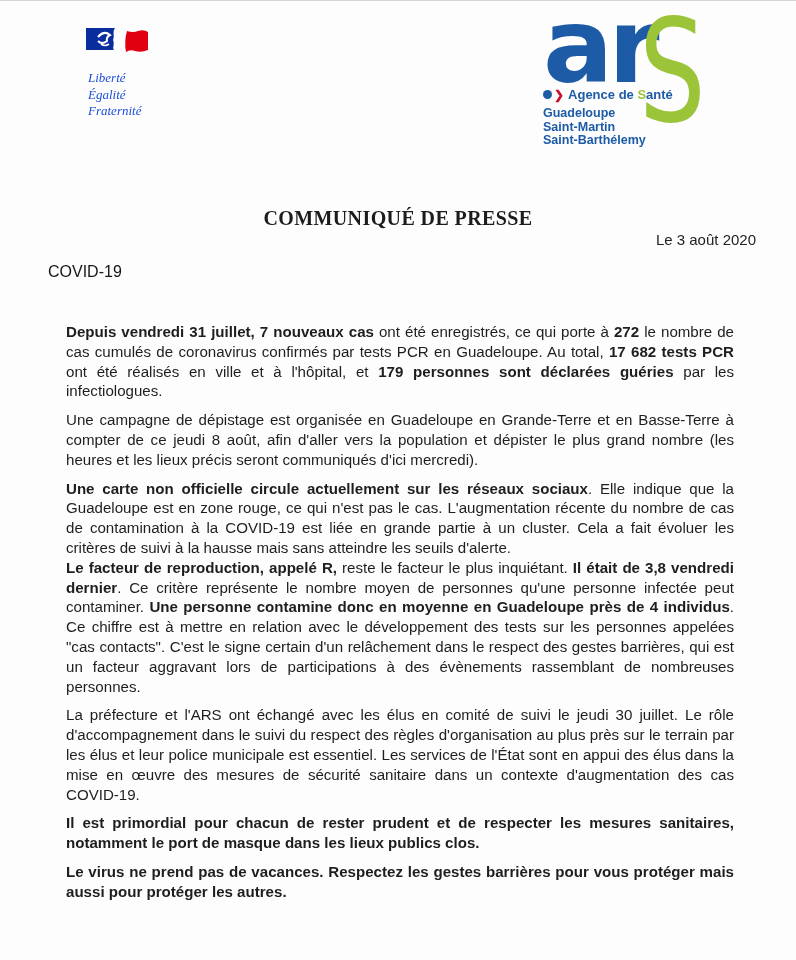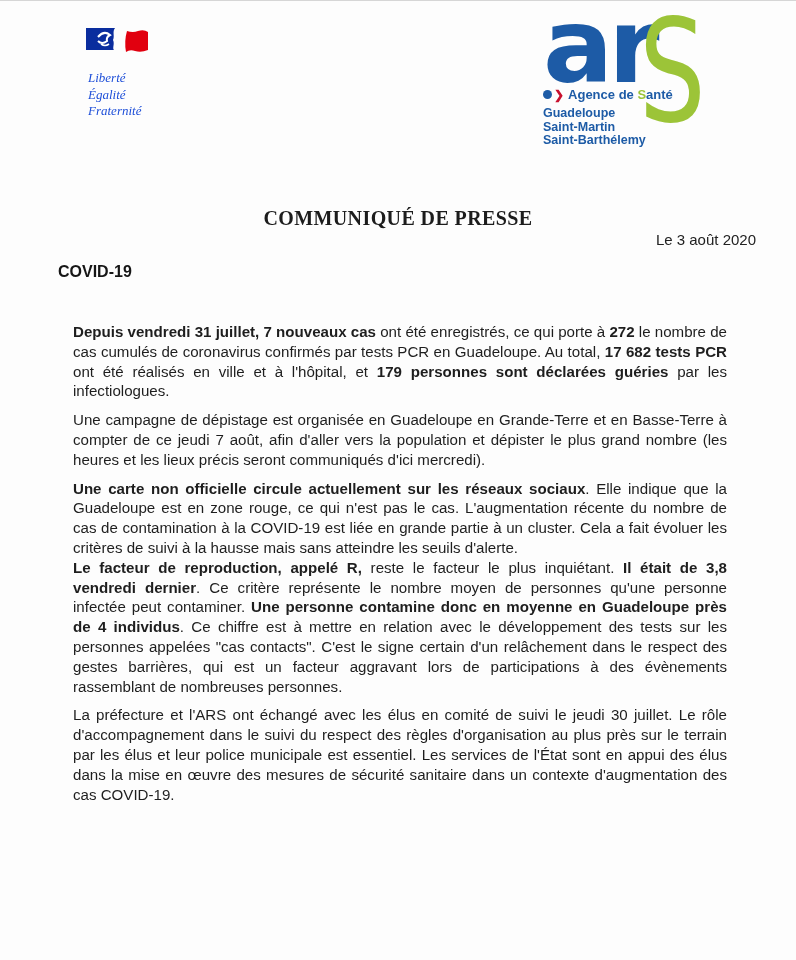--- a/index.html
+++ b/index.html
@@ -25,25 +25,25 @@
   .ars-s{position:absolute;left:96px;top:-14px;font-family:"DejaVu Sans",sans-serif;font-weight:400;font-size:142px;line-height:142px;color:#9cc438;transform:scaleX(.74);transform-origin:left top;}
   .ars-agency{position:absolute;left:0;top:72px;font-size:13px;font-weight:700;color:#1d5ba6;white-space:nowrap;}
   .ars-dot{display:inline-block;width:9px;height:9px;border-radius:50%;background:#1d5ba6;margin-right:2px;}
   .ars-chev{color:#c8102e;font-weight:700;font-size:12px;margin-right:4px;}
   .ars-green{color:#9cc438;}
   .ars-territories{position:absolute;left:0;top:92px;font-size:12.5px;font-weight:700;line-height:13.5px;color:#1d5ba6;}
 
   
   .date{position:absolute;top:193px;right:40px;font-size:15px;color:#222;margin-top:37px;}
   .title{position:absolute;top:206px;left:0;width:100%;margin:0;text-align:center;font-size:20px;font-weight:700;letter-spacing:.4px;color:#1c1c1c;font-family:Liberation Serif, serif;}
-  .subject{position:absolute;top:260px;left:58px;font-size:16px;font-weight:700;line-height:22.5px;color:#161616;}
+  .subject{position:absolute;top:260px;left:48px;font-size:16px;font-weight:400;line-height:22.5px;color:#161616;}
 
   
   .body{position:absolute;top:321px;left:62px;width:676px;font-size:15.1px;line-height:19.8px;text-align:justify;color:#1e1e1e;}
-  .para{margin:9px 11px 0;}
+  .para{margin:9px 4px 0;}
   .para:first-child{margin-top:0;}
   .para.nogap{margin-top:0;}
   .para.center{text-align:center;}
   .b{font-weight:700;}
 </style>
 </head>
 <body>
 
 <div class="page">
 
@@ -77,20 +77,22 @@
   <div class="date">Le 3 août 2020</div>
 
   <h1 class="title">COMMUNIQUÉ DE PRESSE</h1>
 
   <div class="subject">
     <div>COVID-19</div>
   </div>
 
   <div class="body">
       <p class="para"><span class="b">Depuis vendredi 31 juillet, 7 nouveaux cas</span><span> ont été enregistrés, ce qui porte à </span><span class="b">272</span><span> le nombre de cas cumulés de coronavirus confirmés par tests PCR en Guadeloupe. Au total, </span><span class="b">17 682 tests PCR</span><span> ont été réalisés en ville et à l'hôpital, et </span><span class="b">179 personnes sont déclarées guéries</span><span> par les infectiologues.</span></p>
-      <p class="para"><span>Une campagne de dépistage est organisée en Guadeloupe en Grande-Terre et en Basse-Terre à compter de ce jeudi 7 août, afin d'aller vers la population et dépister le plus grand nombre (les heures et les lieux précis seront communiqués d'ici mercredi).</span></p>
+      <p class="para"><span>Une campagne de dépistage est organisée en Guadeloupe en Grande-Terre et en Basse-Terre à compter de ce jeudi 8 août, afin d'aller vers la population et dépister le plus grand nombre (les heures et les lieux précis seront communiqués d'ici mercredi).</span></p>
       <p class="para"><span class="b">Une carte non officielle circule actuellement sur les réseaux sociaux</span><span>. Elle indique que la Guadeloupe est en zone rouge, ce qui n'est pas le cas. L'augmentation récente du nombre de cas de contamination à la COVID-19 est liée en grande partie à un cluster. Cela a fait évoluer les critères de suivi à la hausse mais sans atteindre les seuils d'alerte.</span></p>
       <p class="para nogap"><span class="b">Le facteur de reproduction, appelé R,</span><span> reste le facteur le plus inquiétant. </span><span class="b">Il était de 3,8 vendredi dernier</span><span>. Ce critère représente le nombre moyen de personnes qu'une personne infectée peut contaminer. </span><span class="b">Une personne contamine donc en moyenne en Guadeloupe près de 4 individus</span><span>. Ce chiffre est à mettre en relation avec le développement des tests sur les personnes appelées "cas contacts". C'est le signe certain d'un relâchement dans le respect des gestes barrières, qui est un facteur aggravant lors de participations à des évènements rassemblant de nombreuses personnes.</span></p>
       <p class="para"><span>La préfecture et l'ARS ont échangé avec les élus en comité de suivi le jeudi 30 juillet. Le rôle d'accompagnement dans le suivi du respect des règles d'organisation au plus près sur le terrain par les élus et leur police municipale est essentiel. Les services de l'État sont en appui des élus dans la mise en œuvre des mesures de sécurité sanitaire dans un contexte d'augmentation des cas COVID-19.</span></p>
+      <p class="para"><span class="b">Il est primordial pour chacun de rester prudent et de respecter les mesures sanitaires, notamment le port de masque dans les lieux publics clos.</span></p>
+      <p class="para"><span class="b">Le virus ne prend pas de vacances. Respectez les gestes barrières pour vous protéger mais aussi pour protéger les autres.</span></p>
       <p class="para center"><br></p>
     </div>
 
 </div>
 
 </body></html>

